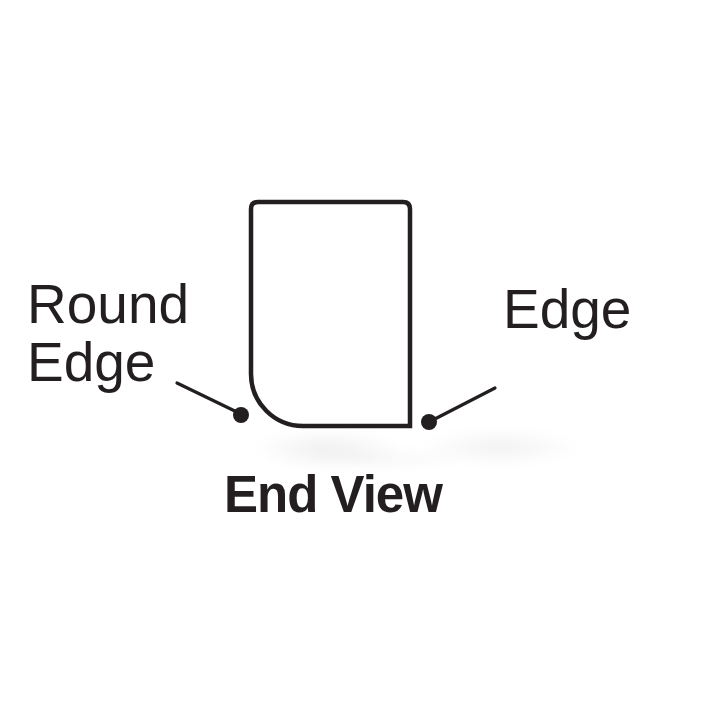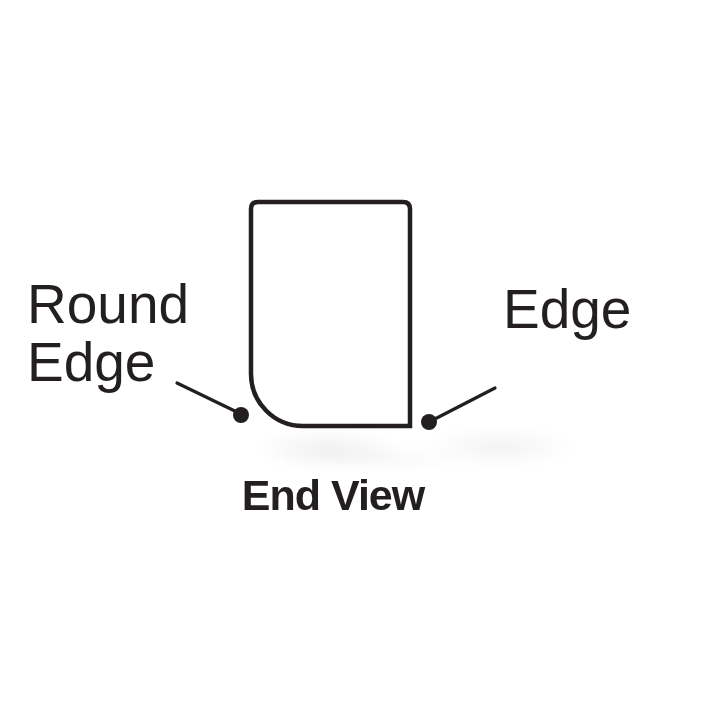--- a/index.html
+++ b/index.html
@@ -44,21 +44,21 @@
     white-space: nowrap;
   }
   .label-round { left: 27px;  top: 275px; }
   .label-square { left: 503px; top: 280px; }
   .caption {
     position: absolute;
     left: 333px;
     top: 462px;
     transform: translateX(-50%);
     color: #231f20;
-    font-size: 43px;
+    font-size: 51px;
     line-height: 66px;
     font-weight: 700;
     letter-spacing: -1px;
     white-space: nowrap;
   }
   
   .smudge {
     position: absolute;
     border-radius: 50%;
     filter: blur(5px);

